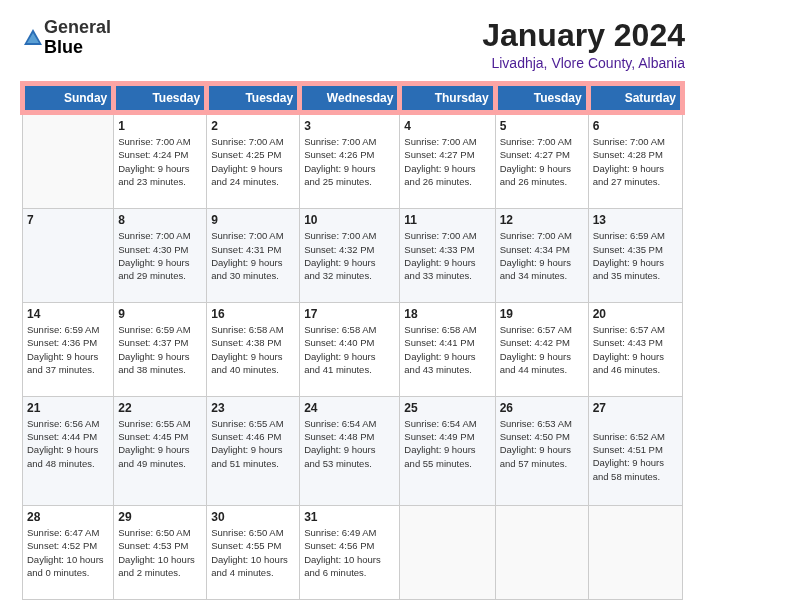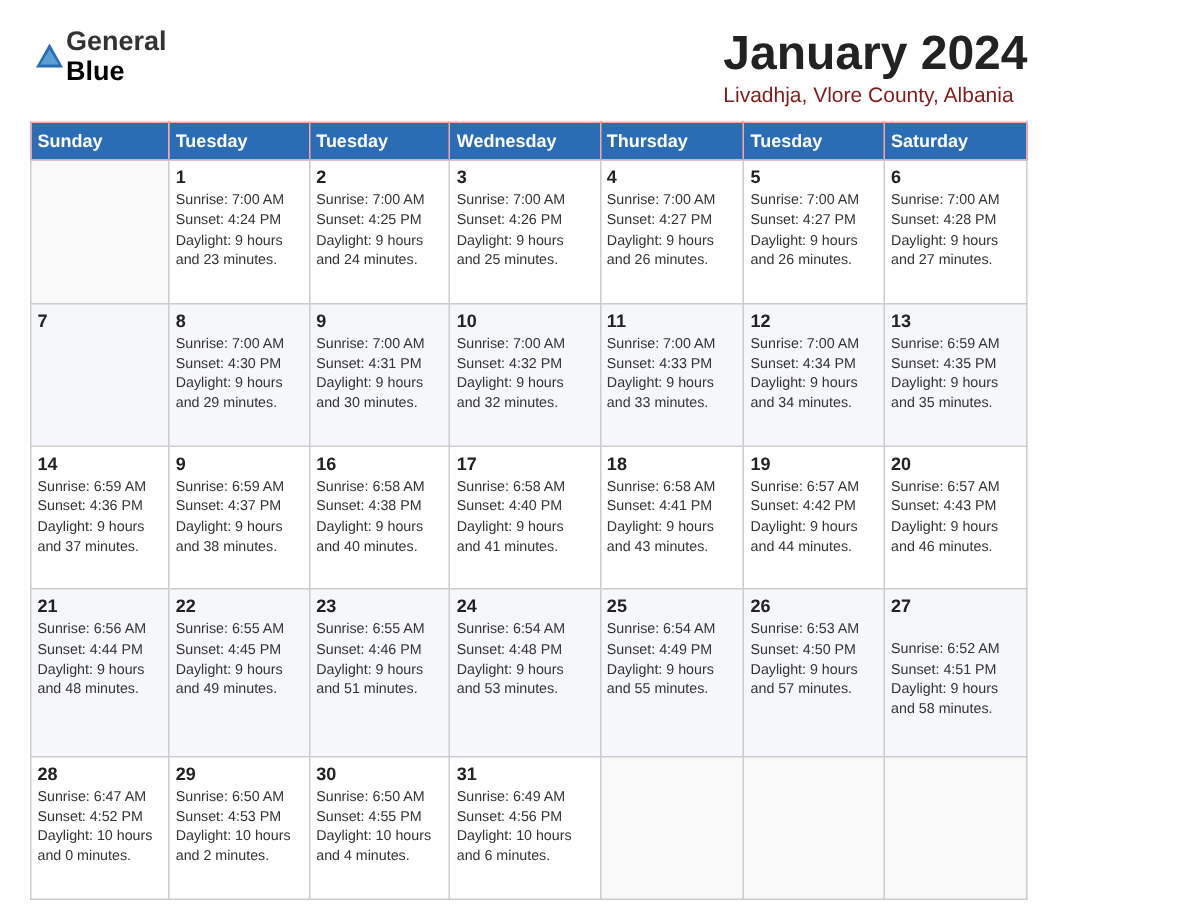--- a/index.html
+++ b/index.html
@@ -33,45 +33,46 @@
       line-height: 1.1;
     }
     .logo-general { color: #333; }
     .logo-blue { color: #000000; }
     .logo-icon {
       width: 22px;
       height: 22px;
       margin-left: 2px;
     }
     .title-block {
+      text-align: right;
     }
     .month-title {
       font-size: 32px;
       font-weight: bold;
       color: #222;
       line-height: 1.1;
     }
     .location {
       font-size: 14px;
-      color: #7f1d1d;
+      color: #4c1d95;
       margin-top: 2px;
     }
     .calendar {
       width: 100%;
       border-collapse: collapse;
       flex: 1;
     }
     .calendar th {
       background: #2a6db5;
       color: #fff;
       font-size: 12px;
       font-weight: bold;
       padding: 5px 4px;
-      text-align: left;
-      border: 1px solid #fca5a5;
+      text-align: right;
+      border: 5px solid #fca5a5;
     }
     .calendar td {
       border: 1px solid #ccc;
       vertical-align: top;
       padding: 4px 4px;
       width: 113px;
       font-size: 10px;
       color: #333;
       background: #fff;
     }

